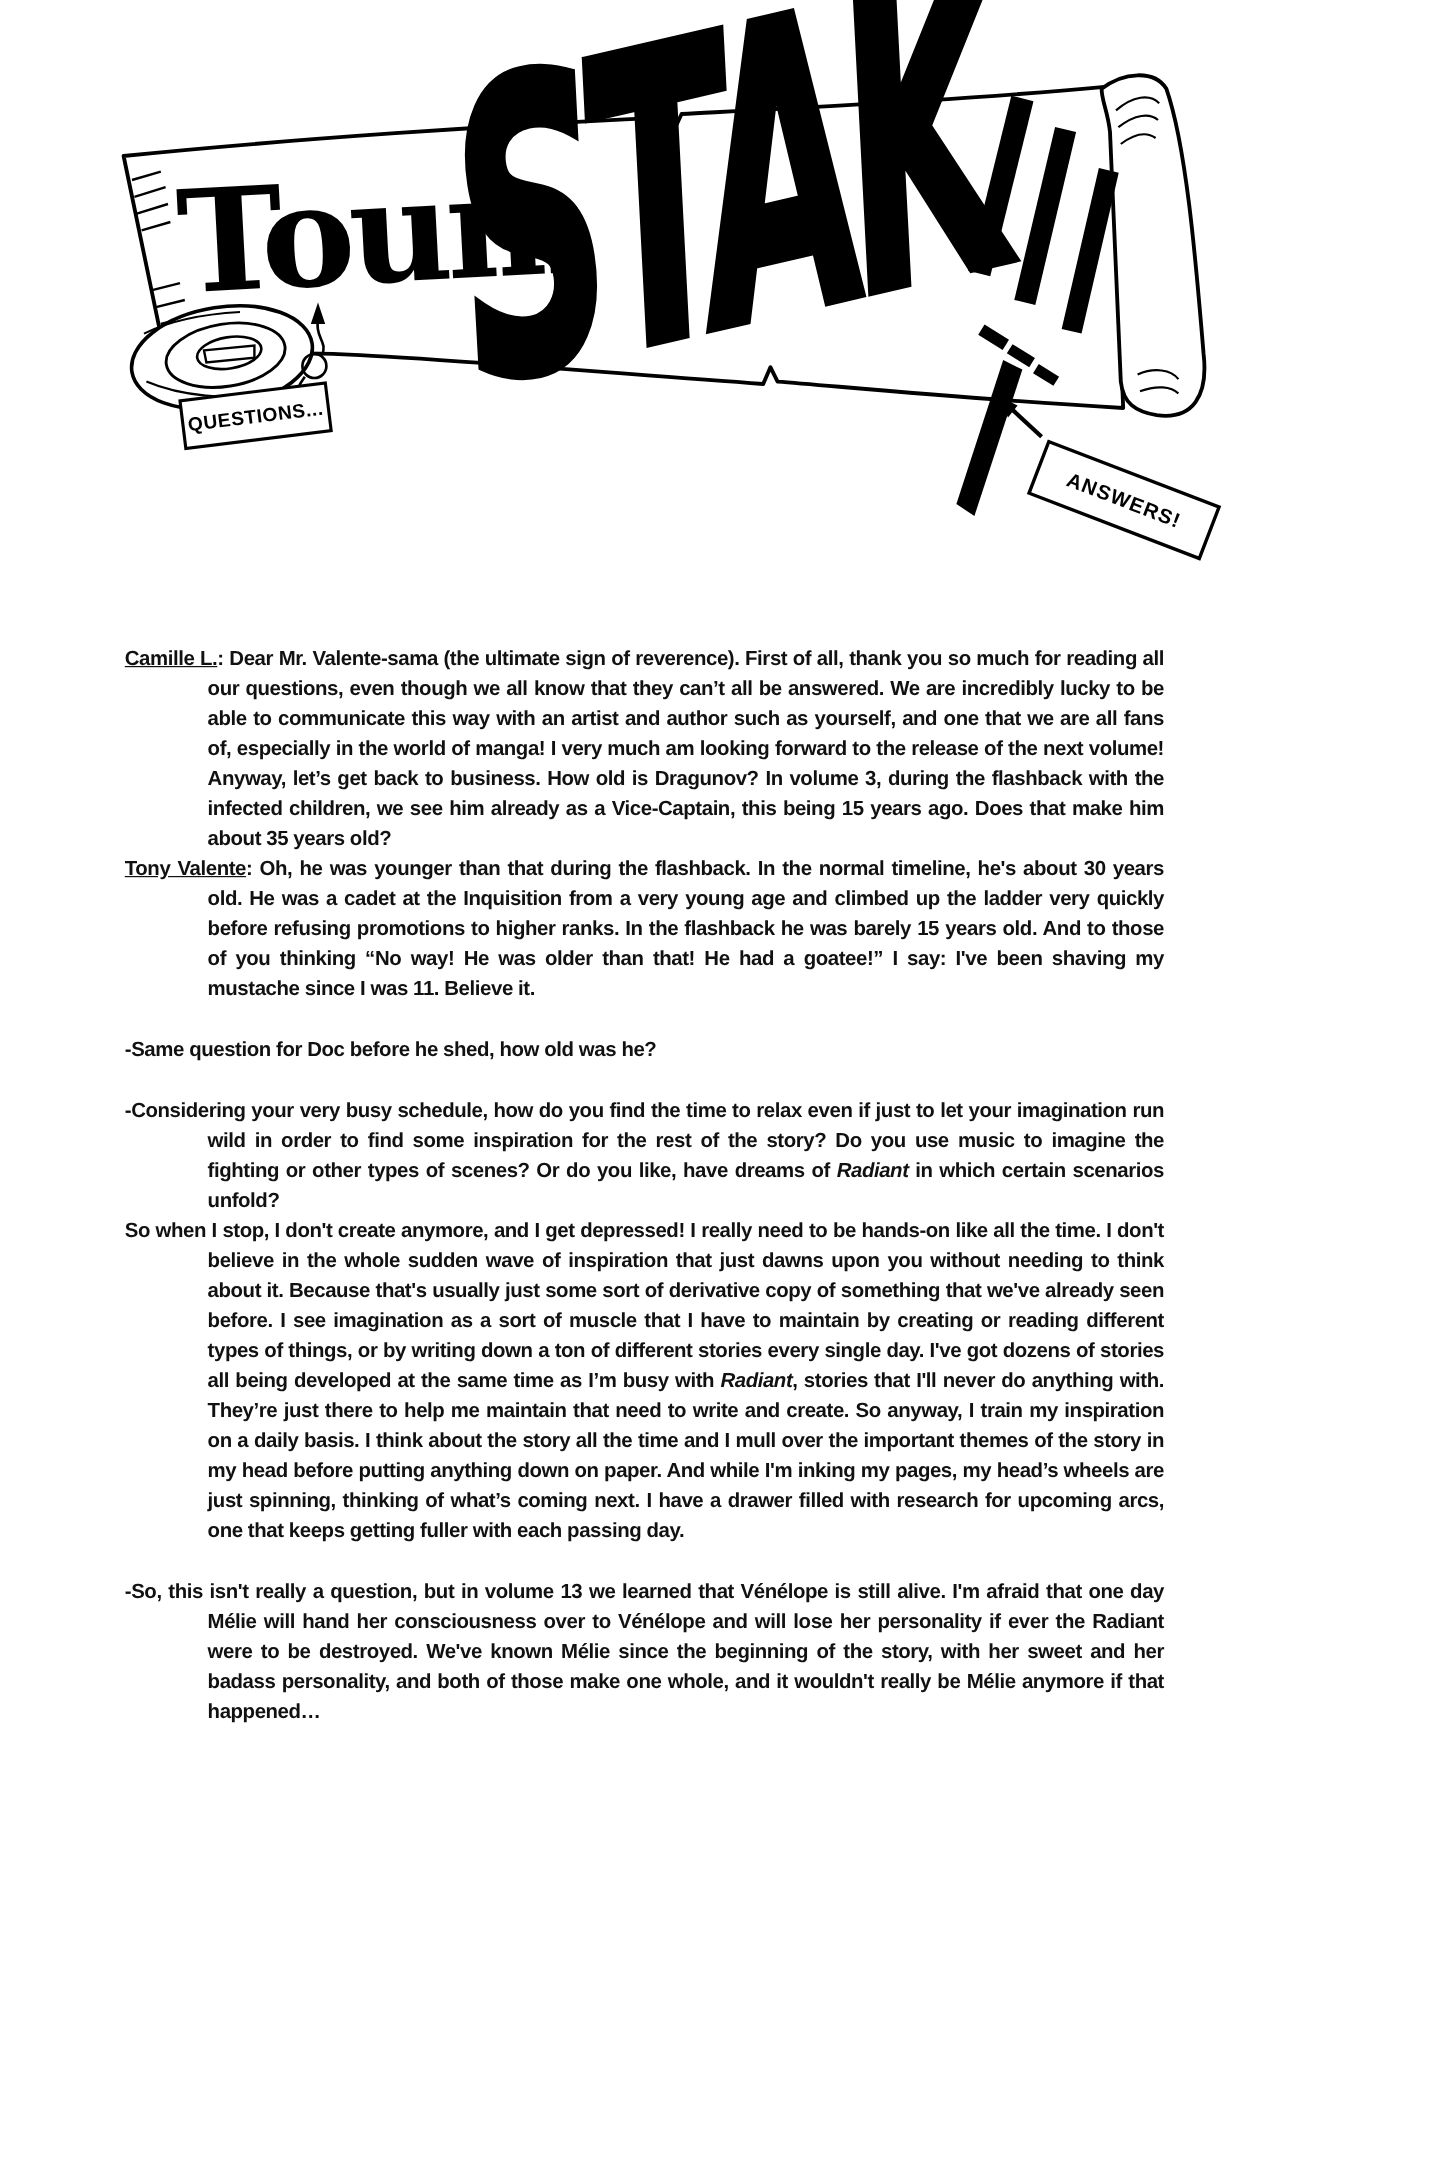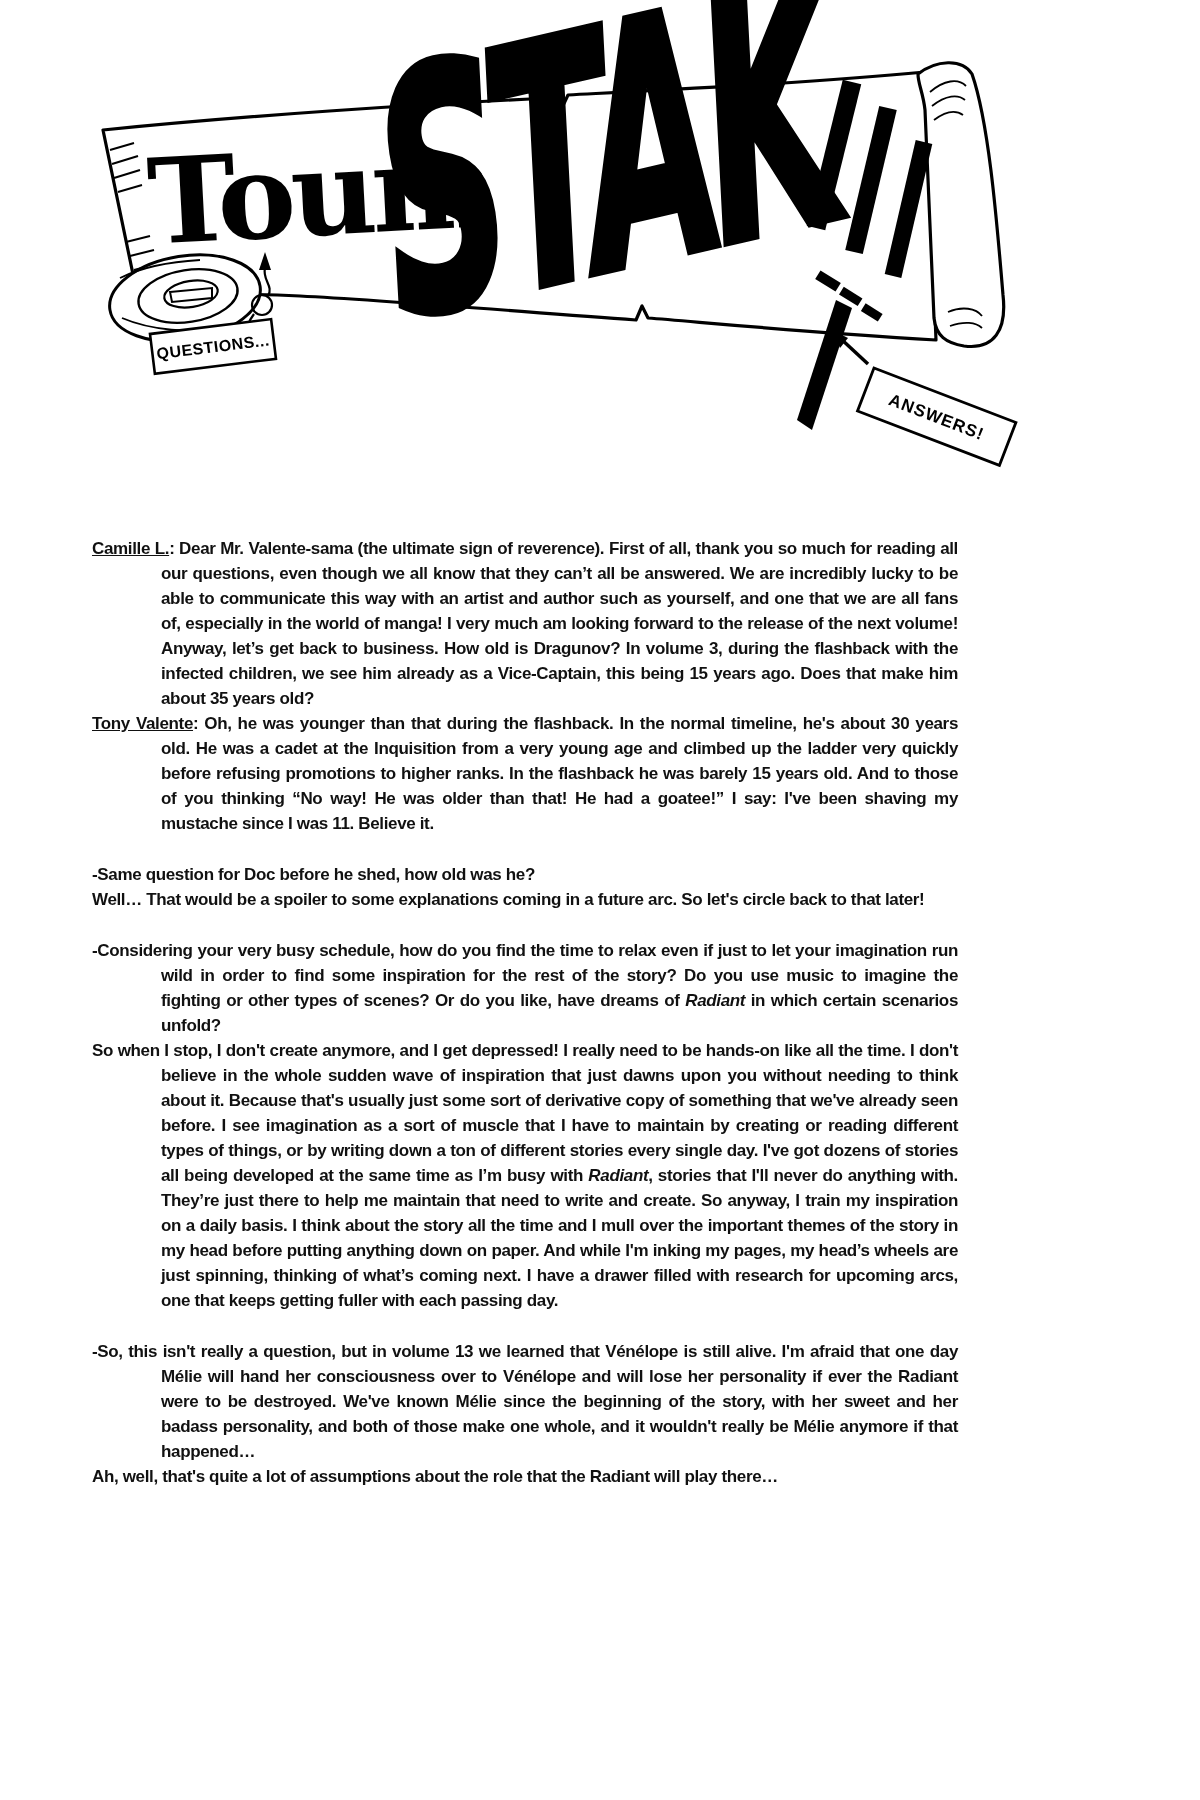--- a/index.html
+++ b/index.html
@@ -10,21 +10,21 @@
     background:#ffffff;
     font-family:"Liberation Sans", sans-serif;
     color:#111;
     overflow:hidden;
   }
   
   .header-art{position:absolute;left:0;top:0;width:1200px;height:470px;}
   
   .qa-block{
     position:absolute;
-    left:92px;top:536px;width:866px;
+    left:104px;top:536px;width:866px;
     font-size:17px;line-height:25px;letter-spacing:-0.35px;
     text-align:justify;
   }
   .qa-block p{margin:0;padding-left:69px;text-indent:-69px;}
   .pair{margin-bottom:26px;}
   .pair:last-child{margin-bottom:0;margin-top:17px;}
   .q{font-weight:bold;}
   .a{font-weight:bold;}
   .lead{text-decoration:underline;}
   .it{font-style:italic;}
@@ -142,31 +142,29 @@
 
   <div class="qa-block">
 
     <div class="pair">
       <p class="q"><span class="lead">Camille L.</span><span>: Dear Mr. Valente-sama (the ultimate sign of reverence). First of all, thank you so much for reading all our questions, even though we all know that they can’t all be answered. We are incredibly lucky to be able to communicate this way with an artist and author such as yourself, and one that we are all fans of, especially in the world of manga! I very much am looking forward to the release of the next volume! Anyway, let’s get back to business. How old is Dragunov? In volume 3, during the flashback with the infected children, we see him already as a Vice-Captain, this being 15 years ago. Does that make him about 35 years old?</span></p>
       <p class="a"><span class="lead">Tony Valente</span><span>: Oh, he was younger than that during the flashback. In the normal timeline, he's about 30 years old. He was a cadet at the Inquisition from a very young age and climbed up the ladder very quickly before refusing promotions to higher ranks. In the flashback he was barely 15 years old. And to those of you thinking “No way! He was older than that! He had a goatee!” I say: I've been shaving my mustache since I was 11. Believe it.</span></p>
     </div>
 
     <div class="pair">
       <p class="q">-Same question for Doc before he shed, how old was he?</p>
-      <p class="a">Well… That would be a spoiler to some explanations coming in a future arc. So let's circle back to that later!</p>
     </div>
 
     <div class="pair">
     </div>
 
 
     <div class="pair">
       <p class="q"><span>-Considering your very busy schedule, how do you find the time to relax even if just to let your imagi­nation run wild in order to find some inspiration for the rest of the story? Do you use music to imagine the fighting or other types of scenes? Or do you like, have dreams of </span><span class="it">Radiant</span><span> in which certain scenarios unfold?</span></p>
       <p class="a"><span>So when I stop, I don't create anymore, and I get depressed! I really need to be hands-on like all the time. I don't believe in the whole sudden wave of inspiration that just dawns upon you without needing to think about it. Because that's usually just some sort of derivative copy of something that we've already seen before. I see imagination as a sort of muscle that I have to maintain by creating or reading different types of things, or by writing down a ton of different stories every single day. I've got dozens of stories all being developed at the same time as I’m busy with </span><span class="it">Radiant</span><span>, stories that I'll never do anything with. They’re just there to help me maintain that need to write and create. So anyway, I train my inspiration on a daily basis. I think about the story all the time and I mull over the important themes of the story in my head before putting anything down on paper. And while I'm inking my pages, my head’s wheels are just spinning, thinking of what’s coming next. I have a drawer filled with research for upcoming arcs, one that keeps getting fuller with each passing day.</span></p>
     </div>
 
     <div class="pair">
       <p class="q">-So, this isn't really a question, but in volume 13 we learned that Vénélope is still alive. I'm afraid that one day Mélie will hand her consciousness over to Vénélope and will lose her personality if ever the Radiant were to be destroyed. We've known Mélie since the beginning of the story, with her sweet and her badass personality, and both of those make one whole, and it wouldn't really be Mélie anymore if that happened…</p>
-      <p class="a">Ah, well, that's quite a lot of assumptions about the role that the Radiant will play there…</p>
     </div>
 
   </div>
 </div>
 
 </body></html>

